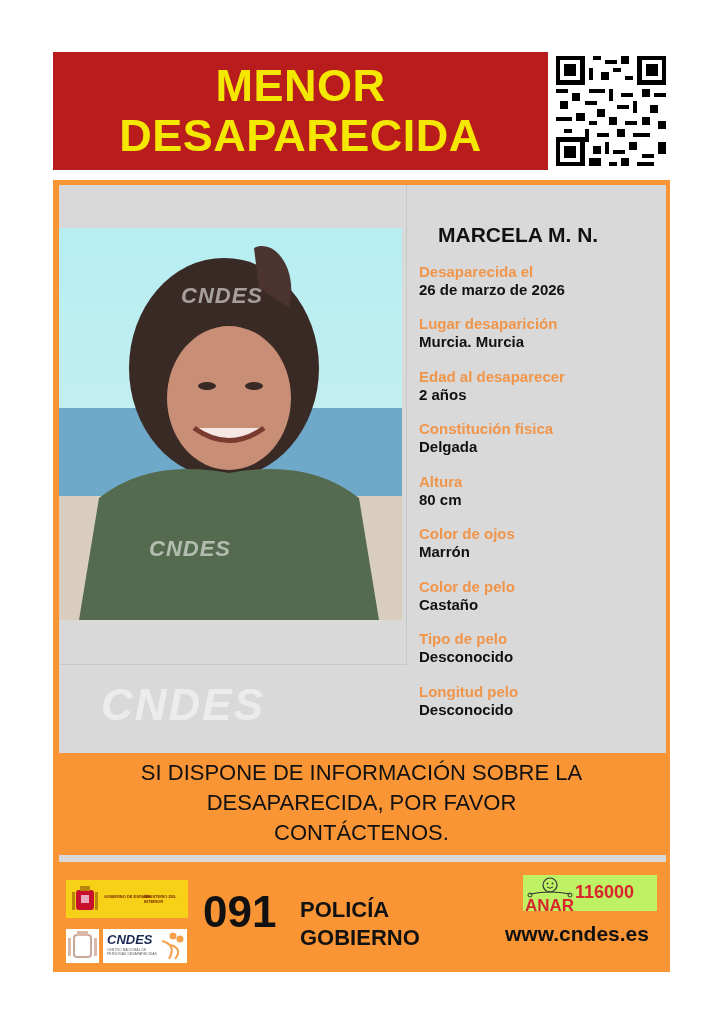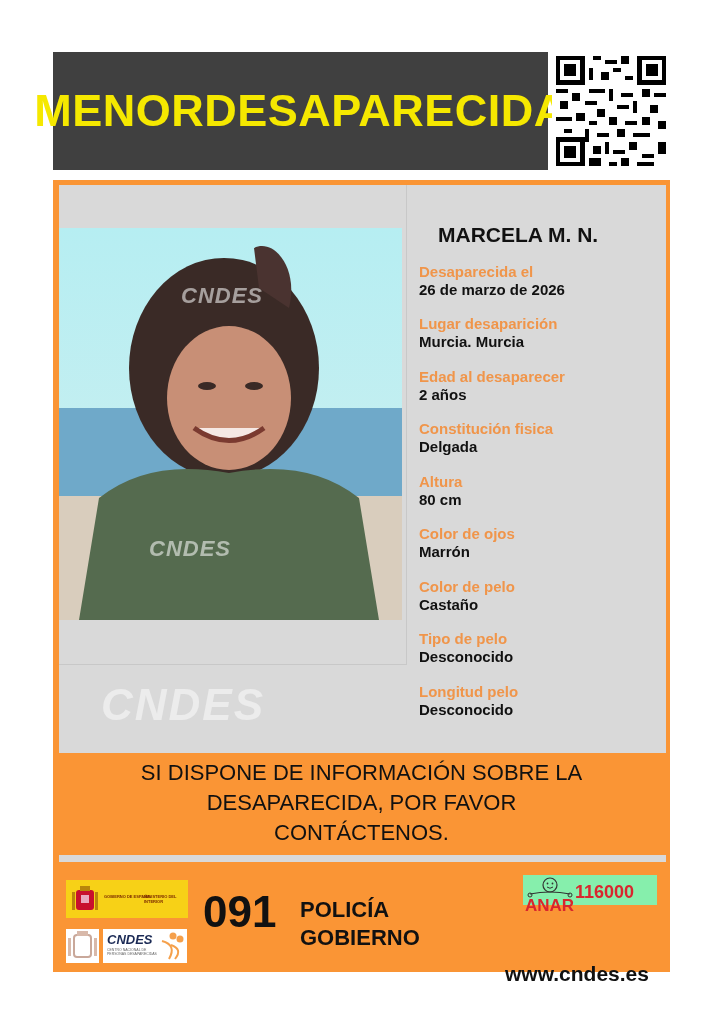--- a/index.html
+++ b/index.html
@@ -1,17 +1,17 @@
 <!DOCTYPE html>
 <html><head>
 <meta charset="utf-8">
 <style>
   html,body{margin:0;padding:0;background:#ffffff;}
   body{width:724px;height:1024px;position:relative;overflow:hidden;font-family:"Liberation Sans",sans-serif;}
-  .banner{position:absolute;left:53px;top:52px;width:495px;height:118px;background:#404040;display:flex;flex-direction:row;align-items:center;justify-content:center;}
+  .banner{position:absolute;left:53px;top:52px;width:495px;height:118px;background:#b91c1c;display:flex;flex-direction:column;align-items:center;justify-content:center;}
   .banner .line{color:#f5e800;font-weight:bold;font-size:45px;line-height:50px;letter-spacing:0.5px;}
   .qr{position:absolute;left:552px;top:52px;width:118px;height:118px;background:#fff;}
   .panel{position:absolute;left:53px;top:180px;width:617px;height:792px;background:#fa9535;box-sizing:border-box;}
   .gray{position:absolute;left:6px;top:5px;width:607px;height:568px;background:#d9d9d9;}
   .photo-frame{position:absolute;left:0;top:0;width:348px;height:480px;border-right:1px solid #c8c8c8;border-bottom:1px solid #c8c8c8;box-sizing:border-box;}
   .photo{position:absolute;left:0;top:43px;width:343px;height:392px;overflow:hidden;}
   .wm{position:absolute;font-style:italic;font-weight:bold;color:rgba(255,255,255,0.55);font-size:22px;letter-spacing:1px;}
   .wm-big{position:absolute;left:42px;top:495px;font-style:italic;font-weight:bold;color:#ececec;font-size:44px;letter-spacing:2px;}
   .info{position:absolute;left:355px;top:0;width:250px;}
   .name{position:absolute;left:24px;top:18px;font-size:21px;font-weight:bold;color:#111;white-space:nowrap;margin-top:20px;}
@@ -19,24 +19,24 @@
   .field .lbl{color:#f0954a;font-weight:bold;font-size:15px;line-height:18px;}
   .field .val{color:#111;font-weight:bold;font-size:15px;line-height:18px;}
   .cta{position:absolute;left:0;top:578px;width:617px;text-align:center;font-weight:normal;font-size:22px;line-height:30px;color:#111;}
   .divider{position:absolute;left:6px;top:675px;width:607px;height:7px;background:#d9d9d9;}
   .gov{position:absolute;left:13px;top:700px;width:122px;height:38px;background:#f7d117;}
   .gov .txt{position:absolute;font-size:4px;color:#7a2a00;font-weight:bold;line-height:5px;}
   .cnds1{position:absolute;left:13px;top:749px;width:33px;height:34px;background:#fff;}
   .cnds2{position:absolute;left:50px;top:749px;width:84px;height:34px;background:#fff;}
   .p091{position:absolute;left:150px;top:707px;font-size:44px;font-weight:bold;color:#111;}
   .policia{position:absolute;left:247px;top:716px;font-size:22px;font-weight:bold;color:#111;line-height:28px;}
-  .anar{position:absolute;left:470px;top:695px;width:134px;height:30px;background:#86efac;}
+  .anar{position:absolute;left:470px;top:695px;width:134px;height:36px;background:#bef264;}
   .anar .name-a{position:absolute;left:2px;top:21px;color:#d9262e;font-weight:bold;font-size:17px;}
   .anar .num{position:absolute;left:52px;top:7px;color:#d9262e;font-weight:bold;font-size:18px;}
-  .web{position:absolute;left:452px;top:742px;font-size:21px;font-weight:bold;color:#111;margin-top:40px;}
+  .web{position:absolute;left:452px;top:742px;font-size:21px;font-weight:bold;color:#111;}
 </style>
 </head>
 <body>
 
 <div class="banner">
   <div class="line">MENOR</div>
   <div class="line">DESAPARECIDA</div>
 </div>
 
 <div class="qr">

